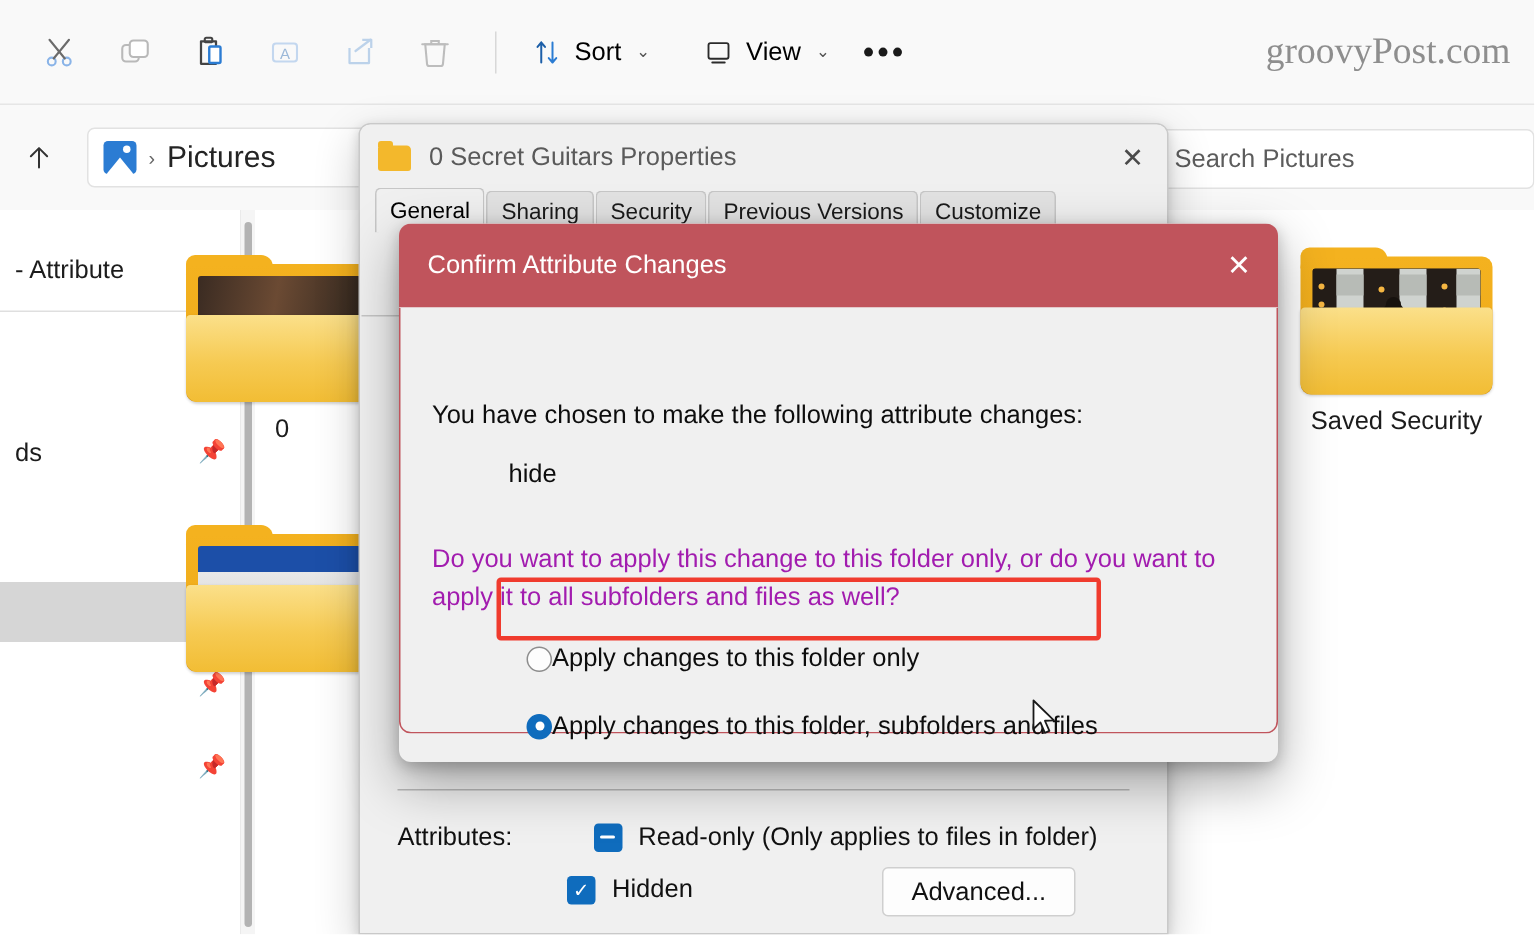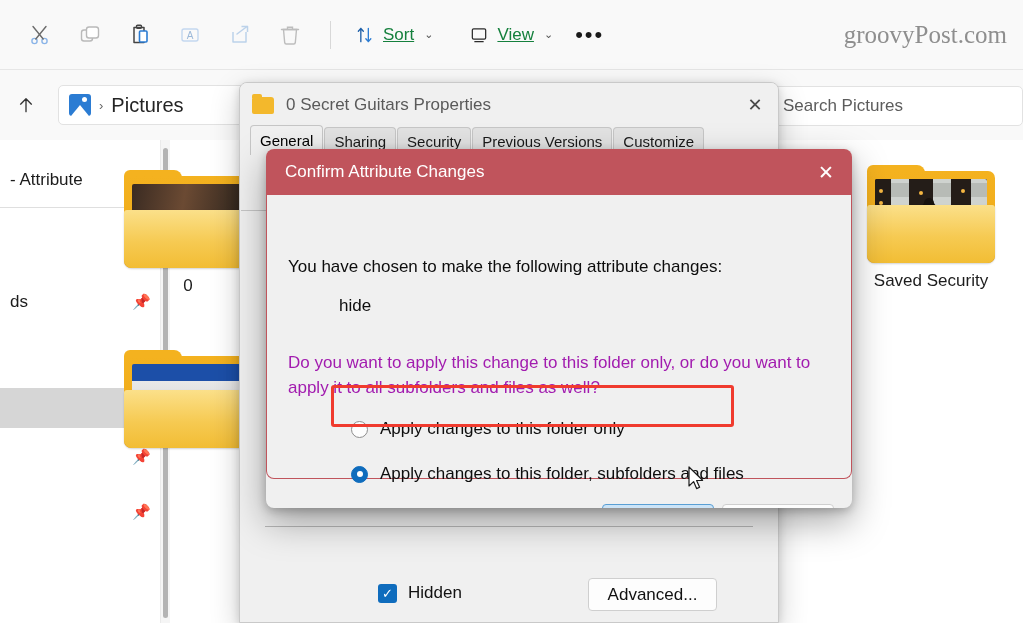--- a/index.html
+++ b/index.html
@@ -44,22 +44,21 @@
   }
   .tb-group {
     display: flex; align-items: center;
     height: 40px;
     padding: 0 10px;
     border-radius: 5px;
     gap: 8px;
   }
   .tb-group .lbl {
     font-size: 17px;
-    color: #15803d;
-    text-decoration: underline;
+    color: #000000;
   }
   .chev { font-size: 11px; color: #555; margin-left: 2px; }
   .tb-ellipsis {
     font-size: 22px; letter-spacing: 2px; color: #1a1a1a;
     padding: 0 12px; line-height: 1;
     display:flex; align-items:center; height:40px;
   }
   .watermark {
     margin-left: auto;
     margin-right: 16px;
@@ -342,21 +341,21 @@
   .confirm {
     position: absolute;
     left: 266px; top: 149px;
     width: 586px; height: 359px;
     background: #f0f0f0;
     border-radius: 8px;
     box-shadow: 0 14px 36px rgba(0,0,0,.34), 0 3px 10px rgba(0,0,0,.22);
     overflow: hidden;
   }
   .confirm-bar {
-    height: 46px;
+    height: 56px;
     background: #c0545c;
     display: flex; align-items: center;
     padding-left: 19px;
     box-sizing: border-box;
     justify-content: space-between;
   }
   .confirm-title {
     font-size: 17px; color: #ffffff;
   }
   .confirm-close {
@@ -384,21 +383,21 @@
   }
   .cb-q {
     position: absolute; left: 21px; top: 155px;
     width: 548px;
     font-size: 17px; color: #a21caf;
     line-height: 25px;
   }
   .radio-row {
     position: absolute;
     display: flex; align-items: center;
-    gap: 12px;
+    gap: 0;
   }
   .radio {
     width: 17px; height: 17px;
     border-radius: 50%;
     border: 1.5px solid #8d8d8d;
     background: #fdfdfd;
     box-sizing: border-box;
     flex: 0 0 auto;
     position: relative;
   }
@@ -652,20 +651,27 @@
       <div class="tab">Security</div>
       <div class="tab">Previous Versions</div>
       <div class="tab">Customize</div>
     </div>
 
     <div class="props-sheet"></div>
   </div>
 
   <div class="sep-line" style="left:265px; top:526px; width:488px;"></div>
 
+  <div class="attr-row" style="left:265px; top:548px;">
+    <span class="attr-label">Attributes:</span>
+    <span class="ck indet" style="margin-left:54px;">
+      <span class="glyph"></span>
+    </span>
+    <span class="attr-text">Read-only (Only applies to files in folder)</span>
+  </div>
 
   <div class="attr-row" style="left:378px; top:583px;">
     <span class="ck">
       <span class="glyph">✓</span>
     </span>
     <span class="attr-text">Hidden</span>
   </div>
 
   <div class="adv-btn" style="left:588px; top:578px; width:129px; height:33px;">Advanced...</div>
 

